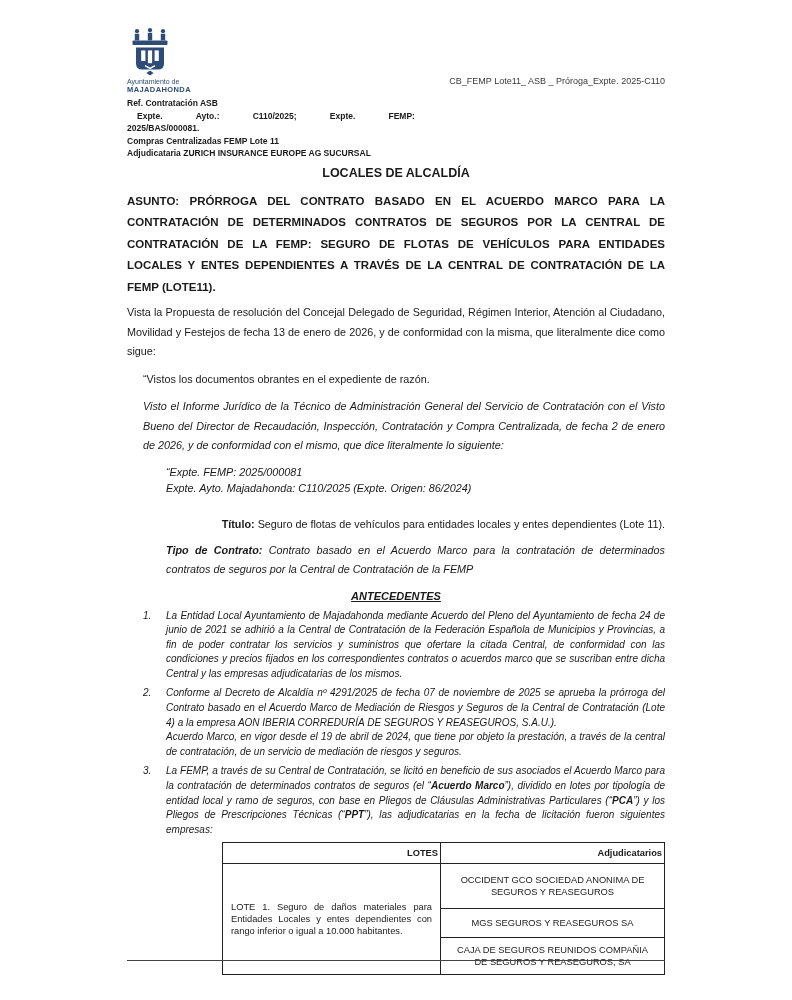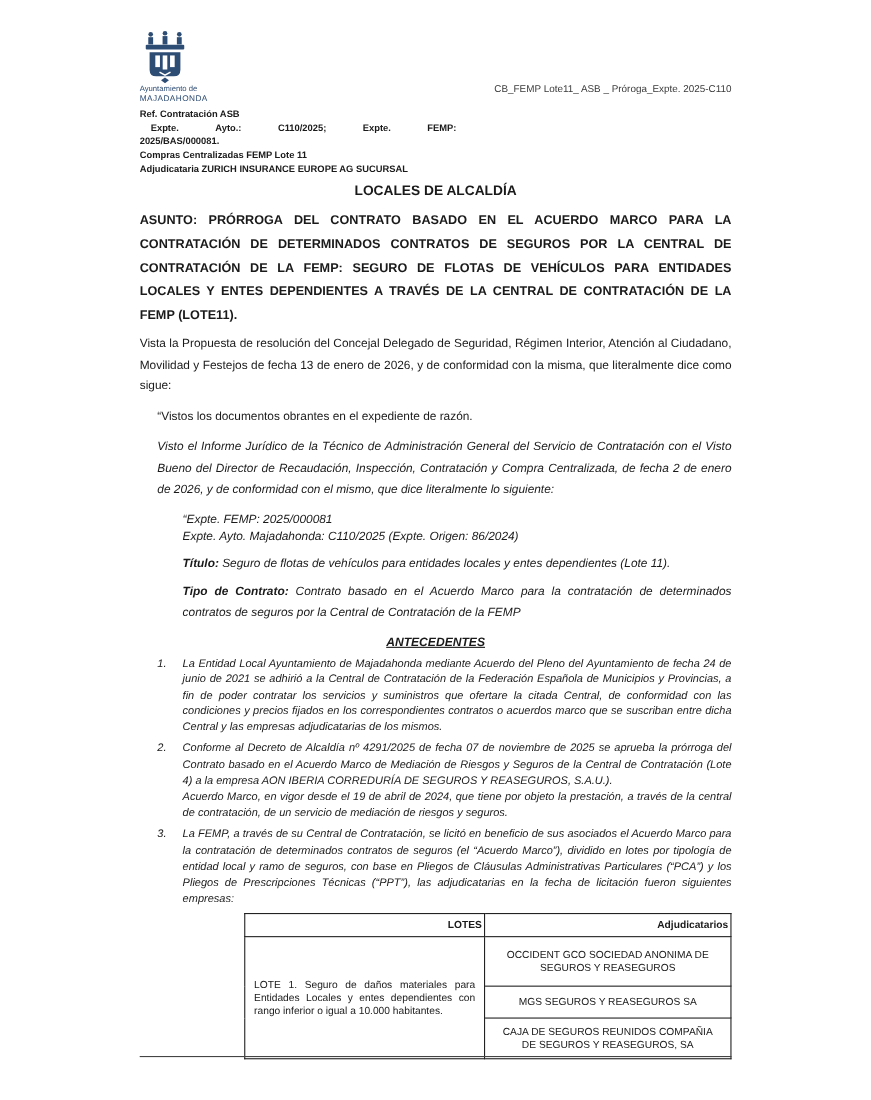--- a/index.html
+++ b/index.html
@@ -7,44 +7,44 @@
     width:792px;height:1000px;background:#ffffff;position:relative;
     font-family:"Liberation Sans","DejaVu Sans",sans-serif;color:#1a1a1a;
     box-sizing:border-box;padding:28px 127px 0 127px;overflow:hidden;
     margin:0 auto;
   }
   
   .header-row{display:flex;justify-content:space-between;align-items:flex-start;height:66px;}
   .logo-block{display:flex;flex-direction:column;align-items:flex-start;}
   .logo-caption{color:#2e4d74;line-height:1.15;margin-top:2px;}
   .logo-caption .l1{font-size:7px;display:block;}
-  .logo-caption .l2{font-size:7.5px;font-weight:normal;letter-spacing:.4px;display:block;}
+  .logo-caption .l2{font-size:7.5px;font-weight:bold;letter-spacing:.4px;display:block;}
   .doc-ref{margin-top:48px;font-size:9px;color:#3a3a3a;}
   
   .ref-block{margin-top:3px;width:288px;font-size:8.5px;font-weight:bold;line-height:12.5px;}
   .ref-just{display:flex;justify-content:space-between;padding-left:10px;}
   
   .doc-title{margin:6px 0 0 0;text-align:center;font-size:12.5px;font-weight:bold;line-height:15px;}
   .subject{margin:10px 0 0 0;font-size:11.5px;font-weight:bold;line-height:21.5px;text-align:justify;}
   
   .par{margin:5px 0 0 0;font-size:10.8px;line-height:19.5px;text-align:justify;}
   .quote1{margin:8px 0 0 16px;font-size:10.8px;line-height:19.5px;}
   .quote2{margin:8px 0 0 16px;font-size:10.8px;line-height:19.5px;font-style:italic;text-align:justify;}
   .expte-block{margin:8px 0 0 39px;font-size:10.8px;line-height:16px;font-style:italic;}
-  .titulo-par{margin:9px 0 0 39px;font-size:10.8px;line-height:15px;font-style:italic;}
+  .titulo-par{margin:21px 0 0 39px;font-size:10.8px;line-height:15px;text-align:right;}
   .tipo-par{margin:9px 0 0 39px;font-size:10.8px;line-height:19.5px;font-style:italic;text-align:justify;}
   .antecedentes{margin:9px 0 0 0;text-align:center;font-size:11px;font-weight:bold;font-style:italic;
     text-decoration:underline;line-height:15px;}
   
   .num-list{margin-top:5px;}
   .li{display:flex;font-size:10px;line-height:14.6px;font-style:italic;}
   .li + .li{margin-top:5px;}
   .li .num{flex:none;width:23px;margin-left:16px;}
   .li .li-text{flex:1;text-align:justify;}
-  .li .li-text b{font-weight:normal;}
+  .li .li-text b{font-weight:bold;}
   
   .lotes-table{border-collapse:collapse;margin:5px 0 0 95px;width:442px;
     font-size:9.3px;line-height:12px;table-layout:fixed;}
   .lotes-table th,.lotes-table td{border:1px solid #222;}
   .lotes-table th{font-weight:bold;text-align:right;padding:4px 2px;height:12px;}
   .lotes-table col.c1{width:218px;}
   .lotes-table col.c2{width:224px;}
   .lote-cell{text-align:justify;vertical-align:middle;padding:2px 8px;}
   .adj-cell{text-align:center;vertical-align:middle;padding:3px 16px;}
   .adj-r1{height:38px;}

